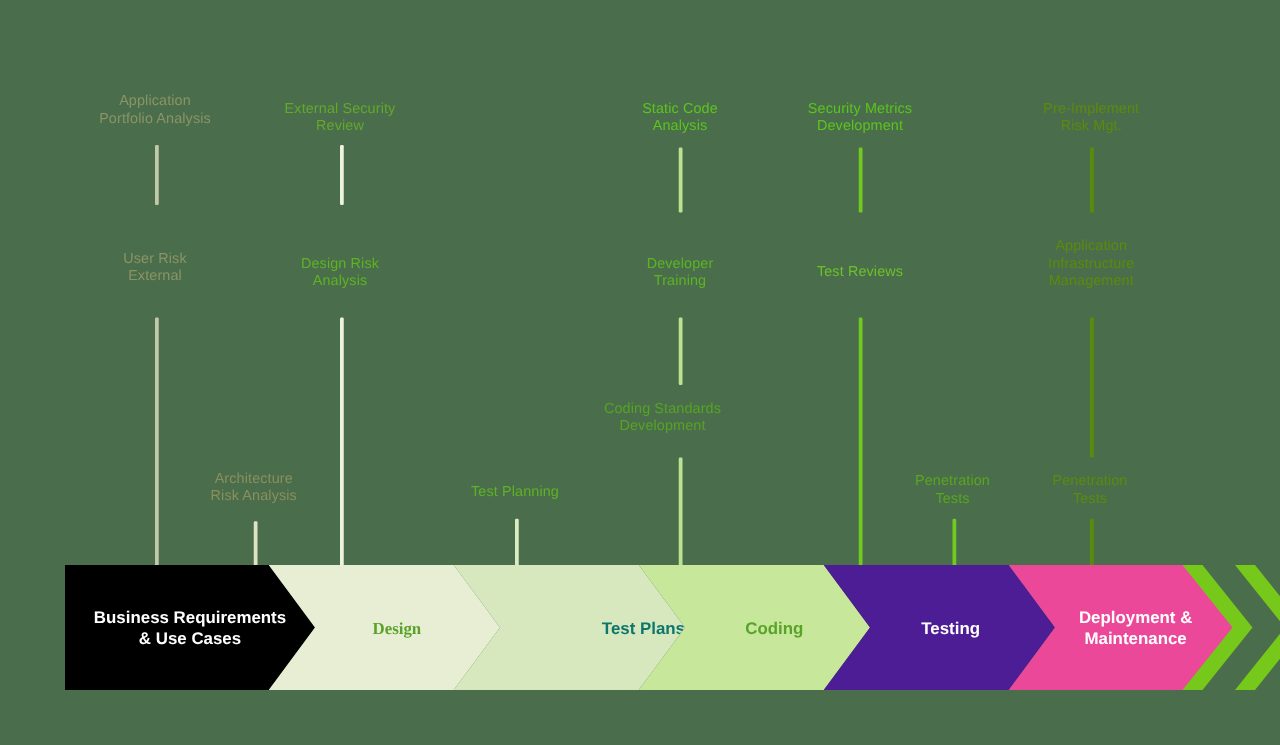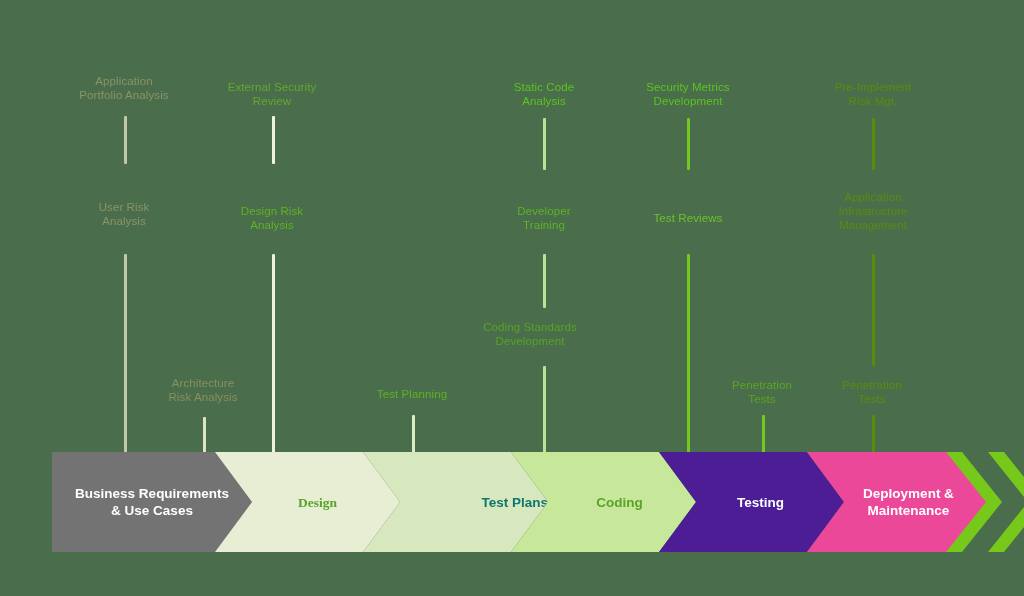--- a/index.html
+++ b/index.html
@@ -87,21 +87,21 @@
   <div class="conn" style="left:687px; top:254px; height:200px; background:#73c91f;"></div>
   <div class="conn" style="left:762px; top:415px; height:40px; background:#73c91f;"></div>
   <div class="conn" style="left:872px; top:118px; height:52px; background:#5a8c0a;"></div>
   <div class="conn" style="left:872px; top:254px; height:112px; background:#5a8c0a;"></div>
   <div class="conn" style="left:872px; top:415px; height:40px; background:#5a8c0a;"></div>
 
   <div class="label" style="left:54px; top:74px; width:140px; color:#8a9464;">Application
 Portfolio Analysis</div>
 
   <div class="label" style="left:64px; top:200px; width:120px; color:#8a9464;">User Risk
-Analysis</div>
+External</div>
 
   <div class="label" style="left:143px; top:376px; width:120px; color:#8a8f5c;">Architecture
 Risk Analysis</div>
 
   <div class="label" style="left:202px; top:80px; width:140px; color:#63a82c;">External Security
 Review</div>
 
   <div class="label" style="left:212px; top:204px; width:120px; color:#5fb223;">Design Risk
 Analysis</div>
 
@@ -129,21 +129,21 @@
 
   <div class="label" style="left:803px; top:190px; width:140px; color:#5d8a0c;">Application
 Infrastructure
 Management</div>
 
   <div class="label" style="left:812px; top:378px; width:120px; color:#5d8a0c;">Penetration
 Tests</div>
 
   <div id="phase-bar">
 
-    <div class="chev" style="left:0px; width:200px; background:#737373; color:#ffffff;
+    <div class="chev" style="left:0px; width:200px; background:#000000; color:#ffffff;
                 clip-path: polygon(0 0, 163px 0, 200px 50px, 163px 100px, 0 100px);">
       <span class="ctext">Business Requirements
 &amp; Use Cases</span>
     </div>
 
     <div class="chev" style="left:163px; width:185px; background:#e7eed4; color:#5aa32a;
                 clip-path: polygon(0 0, 148px 0, 185px 50px, 148px 100px, 0 100px, 37px 50px);">
       <span class="ctext" style="margin-left:20px;font-family:Liberation Serif, serif;">Design</span>
     </div>
 

